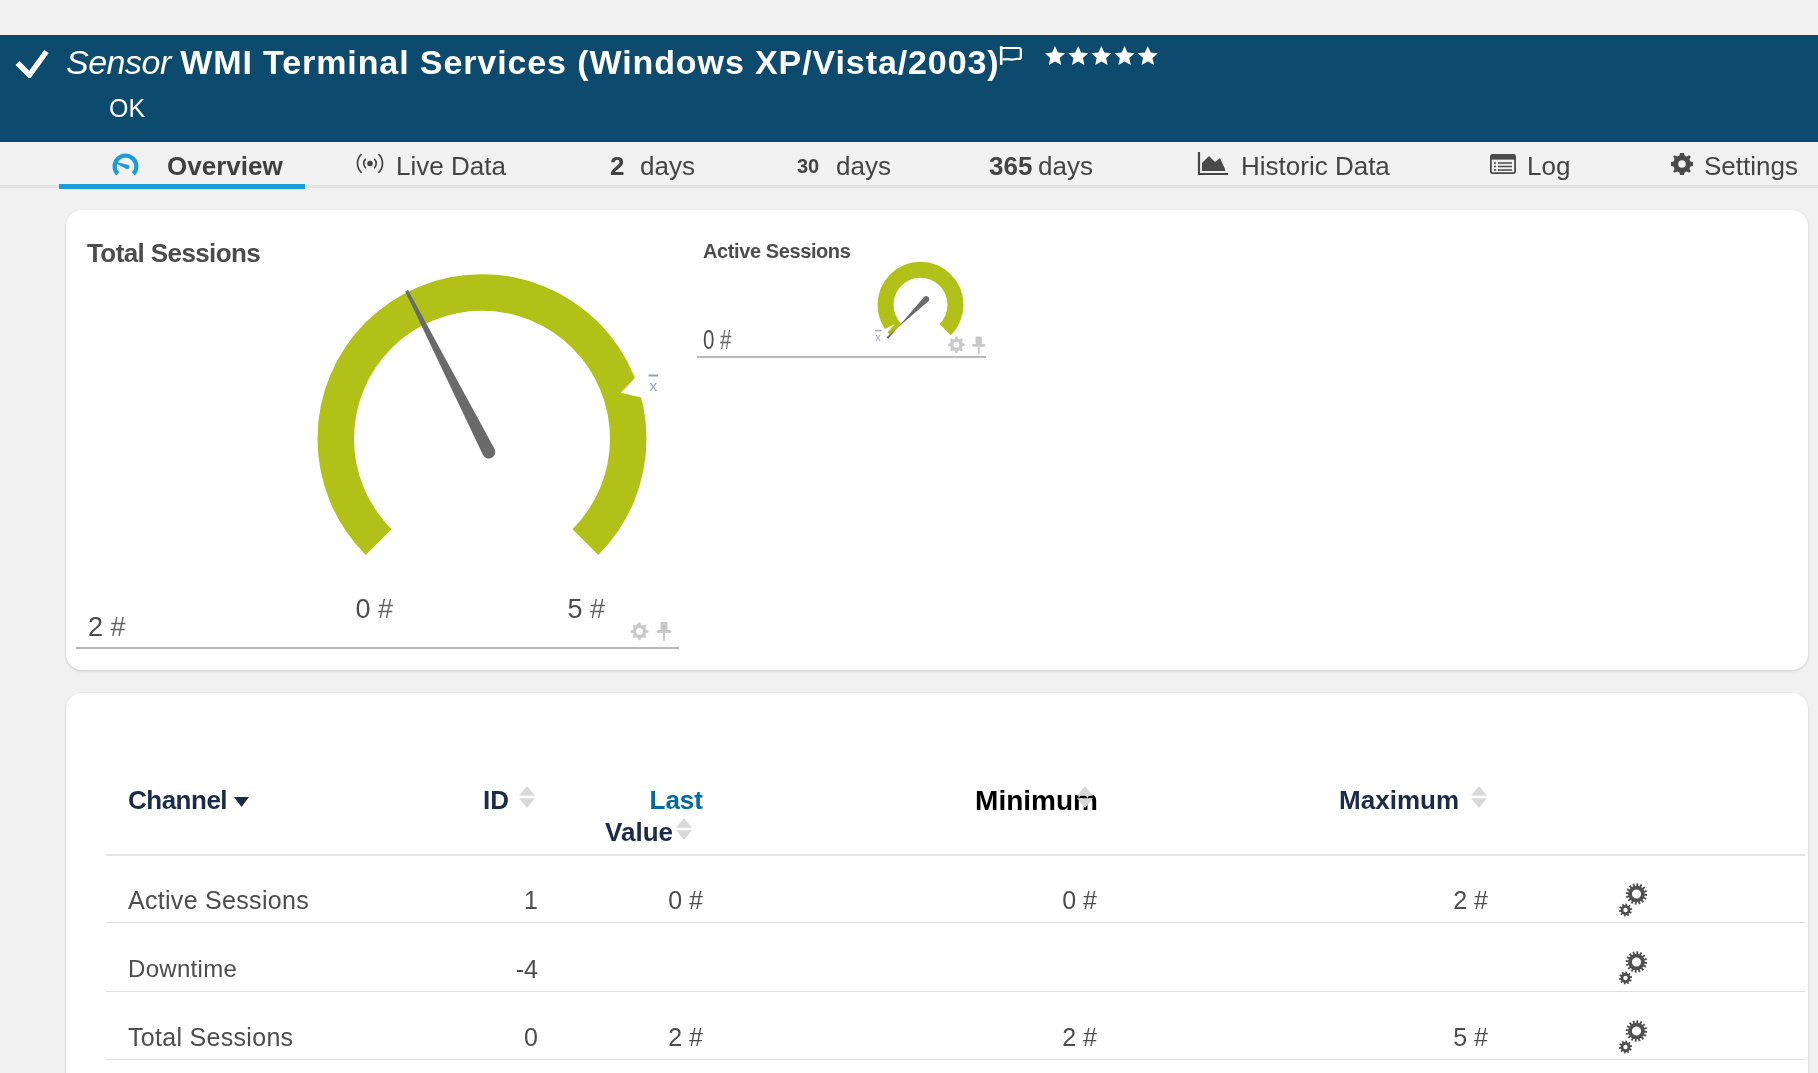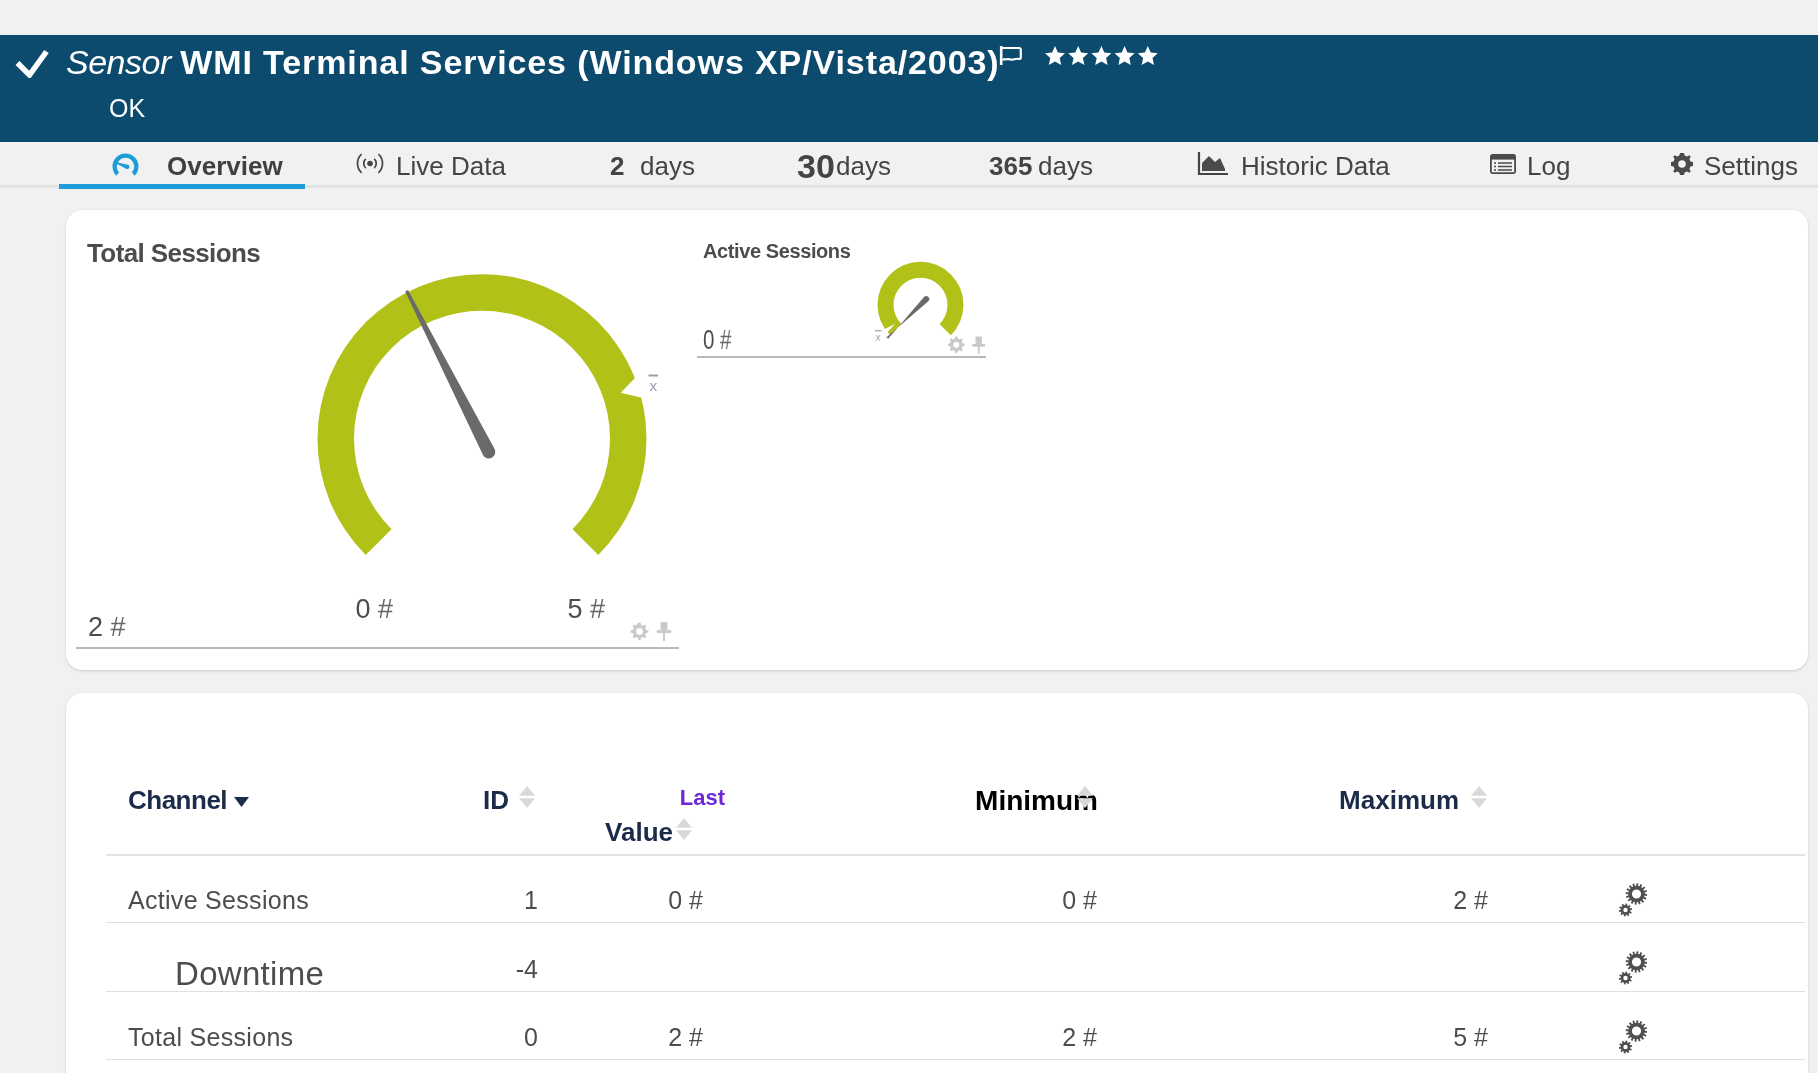--- a/index.html
+++ b/index.html
@@ -54,21 +54,21 @@
       <path d="M9.8 5.9 A 6.2 6.2 0 0 0 9.8 15.1" stroke-width="1.7"></path>
       <path d="M18.2 5.9 A 6.2 6.2 0 0 1 18.2 15.1" stroke-width="1.7"></path>
       <path d="M5.6 1.2 A 12.6 12.6 0 0 0 5.6 19.8" stroke-width="1.7"></path>
       <path d="M22.4 1.2 A 12.6 12.6 0 0 1 22.4 19.8" stroke-width="1.7"></path>
     </g>
   </svg>
   <div class="abs" style="left:396px;top:153px;font-size:26px;line-height:26px;color:#444;">Live Data</div>
 
   <div class="abs" style="left:610px;top:153px;font-size:26px;line-height:26px;color:#444;"><b>2</b></div>
   <div class="abs" style="left:640px;top:153px;font-size:26px;line-height:26px;color:#444;">days</div>
-  <div class="abs" style="left:797px;top:153px;font-size:34px;line-height:26px;color:#444;"><b>30</b></div>
+  <div class="abs" style="left:797px;top:153px;font-size:20px;line-height:26px;color:#444;"><b>30</b></div>
   <div class="abs" style="left:836px;top:153px;font-size:26px;line-height:26px;color:#444;">days</div>
   <div class="abs" style="left:989px;top:153px;font-size:26px;line-height:26px;color:#444;"><b>365</b></div>
   <div class="abs" style="left:1038px;top:153px;font-size:26px;line-height:26px;color:#444;">days</div>
 
   <svg class="abs" style="left:1197px;top:151px;" width="32" height="25" viewBox="0 0 32 25">
     <path d="M2 1 L2 23 L31 23" fill="none" stroke="#444" stroke-width="2.2"></path>
     <path d="M5 20 L5 12 L12 5 L18 11 L23 7 L28 18 L28 20 Z" fill="#4a4a4a"></path>
   </svg>
   <div class="abs" style="left:1241px;top:153px;font-size:26px;line-height:26px;color:#444;">Historic Data</div>
 
@@ -143,21 +143,21 @@
 
     <div class="abs" style="left:62px;top:92px;font-size:26px;font-weight:bold;color:#1b2b4a;letter-spacing:-0.5px;">Channel</div>
     <svg class="abs" style="left:168px;top:104px;" width="15" height="10" viewBox="0 0 15 10">
         <path d="M0 0 L15 0 L7.5 10 Z" fill="#1b2b4a"></path>
       </svg>
     <div class="abs rt" style="left:352px;top:92px;width:91px;font-size:26px;font-weight:bold;color:#1b2b4a;">ID</div>
     <svg class="abs" style="left:453px;top:93px;" width="16" height="22" viewBox="0 0 16 22">
         <path d="M8 0 L16 9.7 L0 9.7 Z" fill="#d9d9d9"></path>
         <path d="M8 22 L16 12.3 L0 12.3 Z" fill="#d9d9d9"></path>
       </svg>
-    <div class="abs rt" style="left:519px;top:92px;width:140px;font-size:22px;font-weight:bold;color:#6d28d9;">Last</div>
+    <div class="abs rt" style="left:497px;top:92px;width:140px;font-size:26px;font-weight:bold;color:#0369a1;">Last</div>
     <div class="abs rt" style="left:467px;top:124px;width:140px;font-size:26px;font-weight:bold;color:#1b2b4a;">Value</div>
     <svg class="abs" style="left:610px;top:125px;" width="16" height="22" viewBox="0 0 16 22">
         <path d="M8 0 L16 9.7 L0 9.7 Z" fill="#d9d9d9"></path>
         <path d="M8 22 L16 12.3 L0 12.3 Z" fill="#d9d9d9"></path>
       </svg>
     <div class="abs rt" style="left:832px;top:92px;width:200px;font-size:28px;font-weight:bold;color:#000000;">Minimum</div>
     <svg class="abs" style="left:1011px;top:93px;" width="16" height="22" viewBox="0 0 16 22">
         <path d="M8 0 L16 9.7 L0 9.7 Z" fill="#d9d9d9"></path>
         <path d="M8 22 L16 12.3 L0 12.3 Z" fill="#d9d9d9"></path>
       </svg>
@@ -168,21 +168,21 @@
       </svg>
     <div class="abs" style="left:40px;top:161px;width:1699px;height:2px;background:#e4e4e4;"></div>
 
     <div class="abs" style="left:62px;top:193px;font-size:25px;color:#4d4d4d;letter-spacing:0.3px;">Active Sessions</div>
     <div class="abs rt" style="left:372px;top:193px;width:100px;font-size:25px;color:#4d4d4d;">1</div>
     <div class="abs rt" style="left:497px;top:193px;width:140px;font-size:25px;color:#4d4d4d;">0 #</div>
     <div class="abs rt" style="left:831px;top:193px;width:200px;font-size:25px;color:#4d4d4d;">0 #</div>
     <div class="abs rt" style="left:1222px;top:193px;width:200px;font-size:25px;color:#4d4d4d;">2 #</div>
     <div class="abs" style="left:40px;top:229px;width:1699px;height:1px;background:#e0e0e0;"></div>
 
-    <div class="abs" style="left:62px;top:262px;font-size:33px;color:#4d4d4d;letter-spacing:0.3px;margin-left:47px;">Downtime</div>
+    <div class="abs" style="left:62px;top:262px;font-size:24px;color:#4d4d4d;letter-spacing:0.3px;">Downtime</div>
     <div class="abs rt" style="left:372px;top:262px;width:100px;font-size:25px;color:#4d4d4d;">-4</div>
     <div class="abs" style="left:40px;top:298px;width:1699px;height:1px;background:#e0e0e0;"></div>
 
     <div class="abs" style="left:62px;top:330px;font-size:25px;color:#4d4d4d;letter-spacing:0.3px;">Total Sessions</div>
     <div class="abs rt" style="left:372px;top:330px;width:100px;font-size:25px;color:#4d4d4d;">0</div>
     <div class="abs rt" style="left:497px;top:330px;width:140px;font-size:25px;color:#4d4d4d;">2 #</div>
     <div class="abs rt" style="left:831px;top:330px;width:200px;font-size:25px;color:#4d4d4d;">2 #</div>
     <div class="abs rt" style="left:1222px;top:330px;width:200px;font-size:25px;color:#4d4d4d;">5 #</div>
     <div class="abs" style="left:40px;top:366px;width:1699px;height:1px;background:#e0e0e0;"></div>
 

